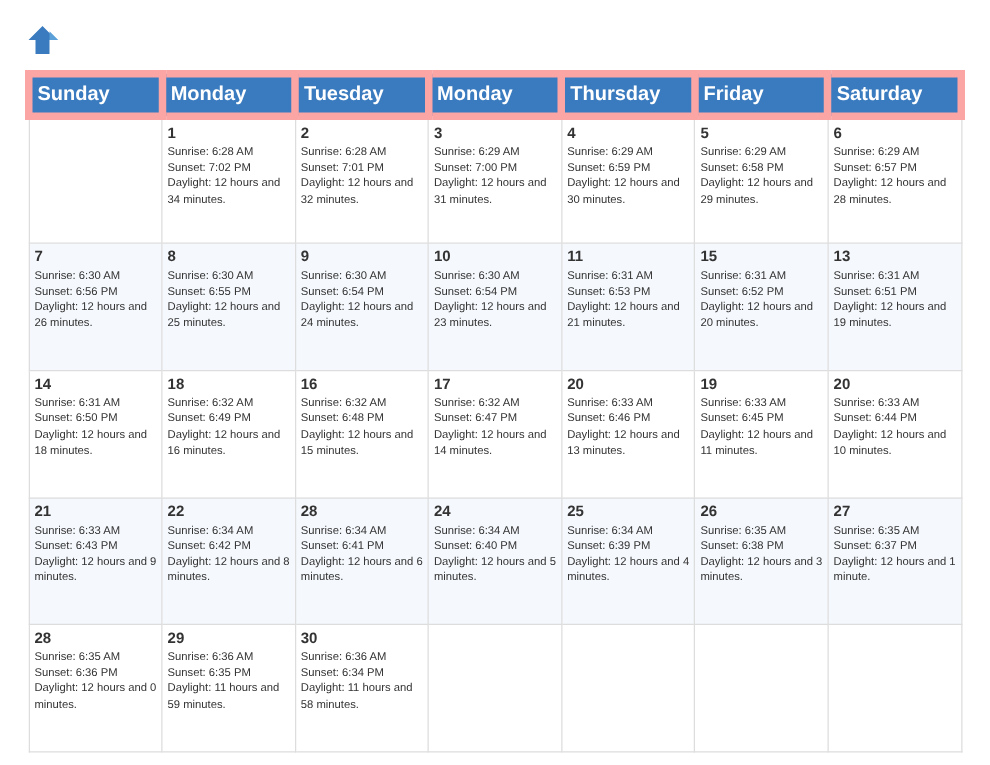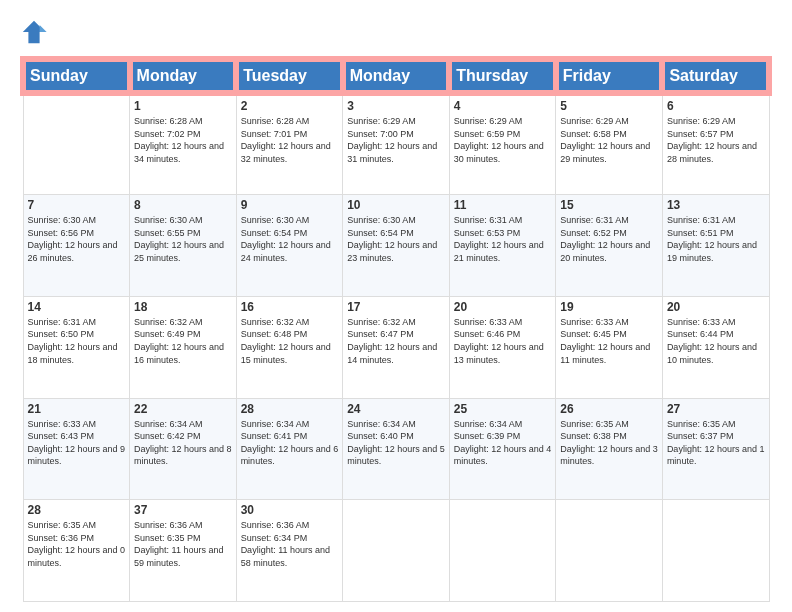--- a/index.html
+++ b/index.html
@@ -251,21 +251,21 @@
             <span class="day-number">27</span>
             <div class="day-info">Sunrise: 6:35 AM<br>Sunset: 6:37 PM<br>Daylight: 12 hours and 1 minute.</div>
           </td>
         </tr>
         <tr>
           <td>
             <span class="day-number">28</span>
             <div class="day-info">Sunrise: 6:35 AM<br>Sunset: 6:36 PM<br>Daylight: 12 hours and 0 minutes.</div>
           </td>
           <td>
-            <span class="day-number">37</span>
+            <span class="day-number">29</span>
             <div class="day-info">Sunrise: 6:36 AM<br>Sunset: 6:35 PM<br>Daylight: 11 hours and 59 minutes.</div>
           </td>
           <td>
             <span class="day-number">30</span>
             <div class="day-info">Sunrise: 6:36 AM<br>Sunset: 6:34 PM<br>Daylight: 11 hours and 58 minutes.</div>
           </td>
           <td class="empty-cell"></td>
           <td class="empty-cell"></td>
           <td class="empty-cell"></td>
           <td class="empty-cell"></td>

